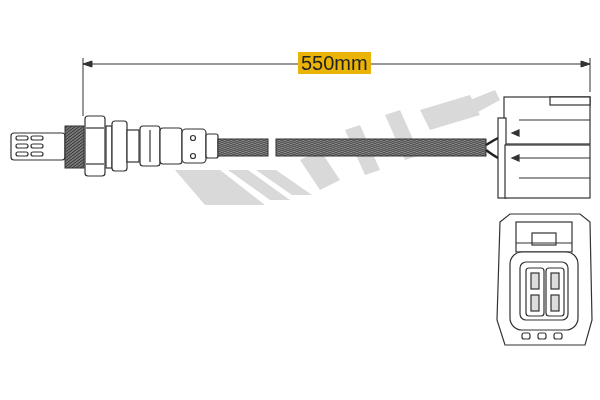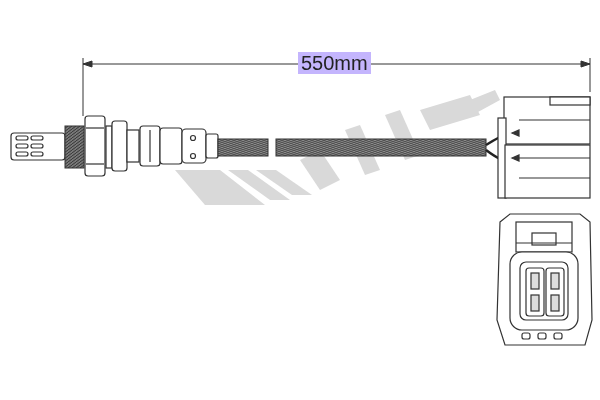--- a/index.html
+++ b/index.html
@@ -1,18 +1,18 @@
 <!DOCTYPE html>
 <html><head>
 <meta charset="utf-8">
 <style>
   html, body { margin:0; padding:0; background:#ffffff; }
   body { width:600px; height:400px; position:relative; overflow:hidden; font-family:"Liberation Sans", sans-serif; }
   svg { position:absolute; left:0; top:0; }
-  .dim-label { position:absolute; left:298px; top:52px; font-size:20px; color:#222; background:#c4b5fd; padding:0 3px; line-height:22px; }
+  .dim-label { position:absolute; left:298px; top:52px; font-size:20px; color:#222; background:#eab308; padding:0 3px; line-height:22px; }
 </style>
 </head>
 <body>
 
 <svg width="600" height="400" viewBox="0 0 600 400">
   <defs>
     <pattern id="braid" width="6" height="4" patternUnits="userSpaceOnUse">
       <rect width="6" height="4" fill="#8a8a8a"></rect>
       <path d="M0 0 L3 2 L6 0 M0 2 L3 4 L6 2" stroke="#333" stroke-width="0.8" fill="none"></path>
     </pattern>

